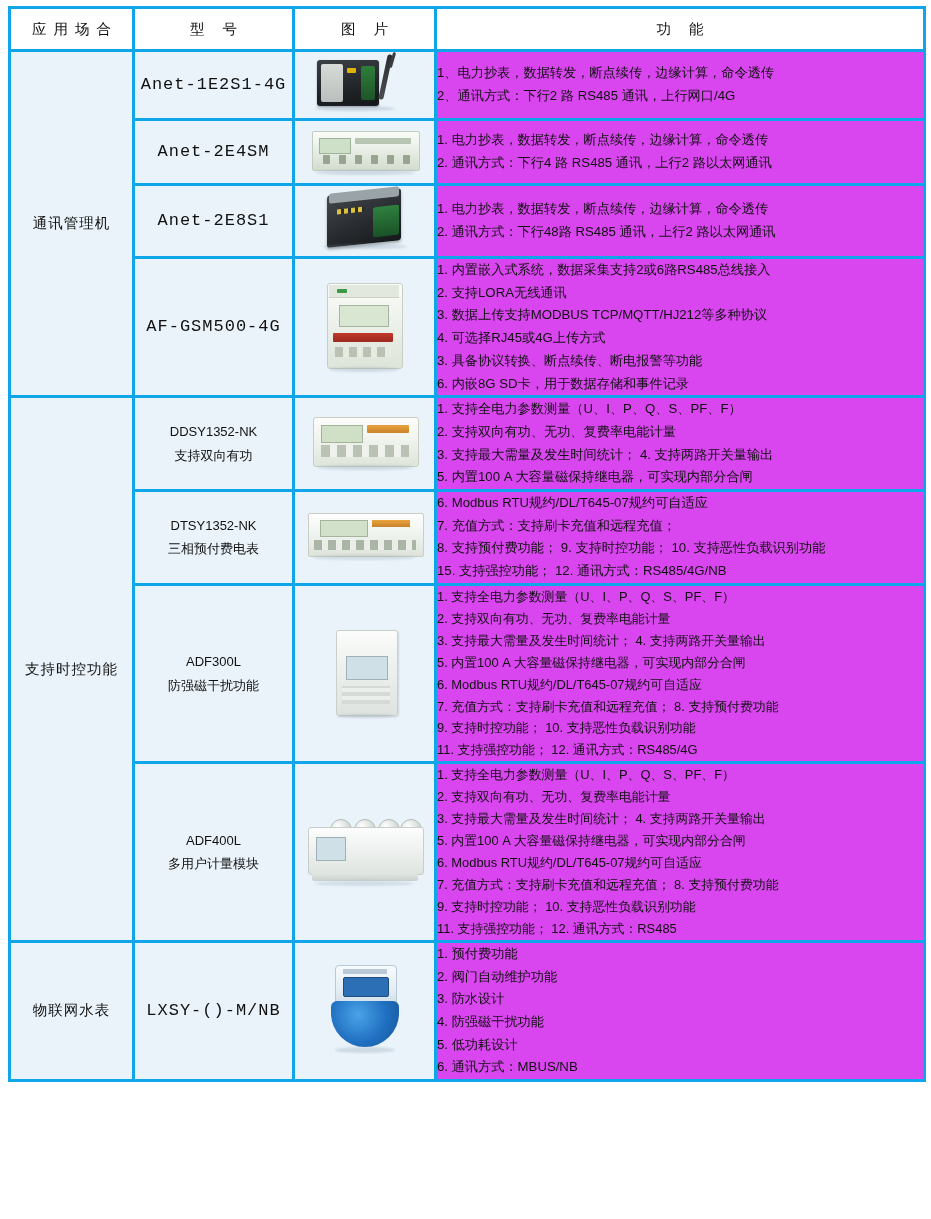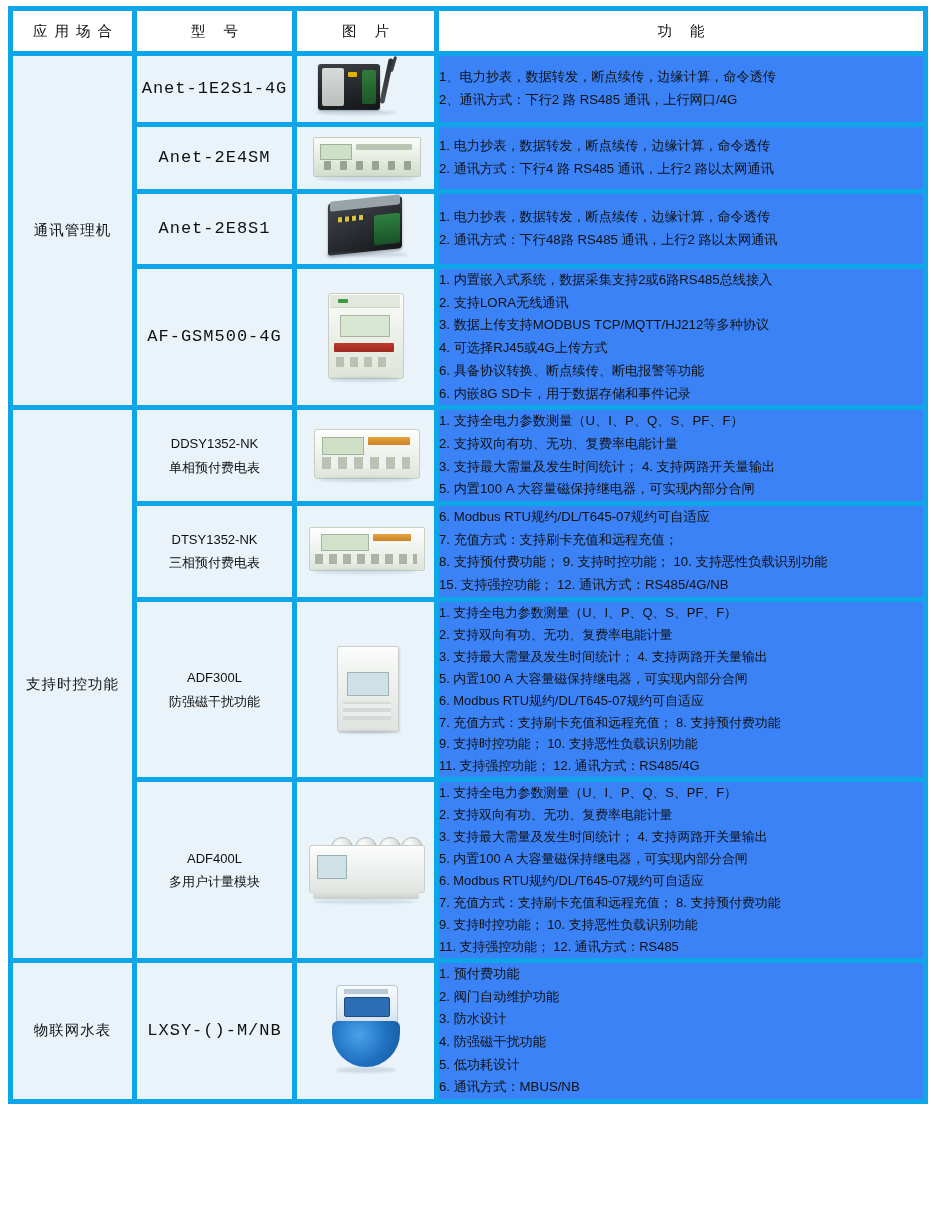--- a/index.html
+++ b/index.html
@@ -19,21 +19,21 @@
     padding: 6px 8px 6px 8px;
     overflow: hidden;
   }
   table.spec {
     border-collapse: collapse;
     table-layout: fixed;
     width: 915px;
     margin: 0 auto;
   }
   table.spec td, table.spec th {
-    border: 5px solid #0ea5e9;
+    border: 3px solid #0ea5e9;
     vertical-align: middle;
     padding: 0;
   }
   
   col.c-scene  { width: 124px; }
   col.c-model  { width: 160px; }
   col.c-image  { width: 142px; }
   col.c-func   { width: 489px; }
 
   thead th {
@@ -66,21 +66,21 @@
     font-family: Liberation Mono, monospace;
     letter-spacing: 1px;
     font-size: 17px;
   }
   td.image {
     background: #eaf3fa;
     text-align: center;
     padding: 6px 4px;
   }
   td.func {
-    background: #3b82f6;
+    background: #d946ef;
     font-size: 13.2px;
     line-height: 1.72;
     padding: 8px 10px 8px 16px;
     color: #111;
   }
   td.func .line { white-space: nowrap; }
   td.func.tight { font-size: 12.9px; line-height: 1.7; }
 
   
   tr.group-top > td, tr.group-top > th { border-top: 2px solid #5f93bd; }
@@ -398,32 +398,32 @@
           <span class="pic pic-gsm">
             <span class="body"></span><span class="cap"></span><span class="greenled"></span>
             <span class="lcd"></span><span class="redbar"></span><span class="btns"></span><span class="shadow"></span>
           </span>
         </td>
         <td class="func">
           <div class="line">1. 内置嵌入式系统，数据采集支持2或6路RS485总线接入</div>
           <div class="line">2. 支持LORA无线通讯</div>
           <div class="line">3. 数据上传支持MODBUS TCP/MQTT/HJ212等多种协议</div>
           <div class="line">4. 可选择RJ45或4G上传方式</div>
-          <div class="line">6. 具备协议转换、断点续传、断电报警等功能</div>
+          <div class="line">3. 具备协议转换、断点续传、断电报警等功能</div>
           <div class="line">6. 内嵌8G SD卡，用于数据存储和事件记录</div>
         </td>
       </tr>
 
       <tr class="group-top">
         <td class="scene" rowspan="4">
           <span>支持时控功能</span>
         </td>
         <td class="model">
           <div>DDSY1352-NK</div>
-          <div>单相预付费电表</div>
+          <div>支持双向有功</div>
         </td>
         <td class="image">
           <span class="pic pic-ddsy">
             <span class="body"></span><span class="lcd"></span><span class="orange"></span>
             <span class="kbd"></span><span class="shadow"></span>
           </span>
         </td>
         <td class="func">
           <div class="line">1. 支持全电力参数测量（U、I、P、Q、S、PF、F）</div>
           <div class="line">2. 支持双向有功、无功、复费率电能计量</div>

